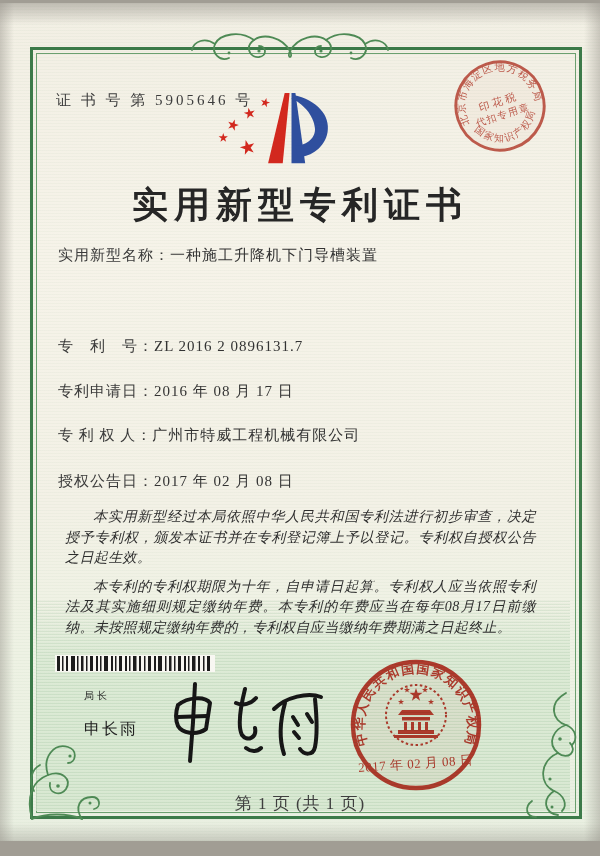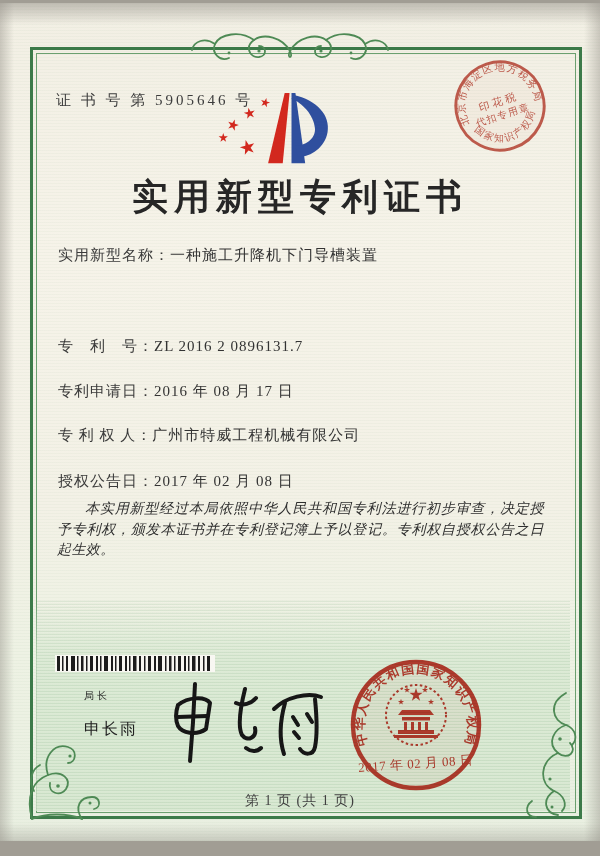--- a/index.html
+++ b/index.html
@@ -31,46 +31,46 @@
     background:
       repeating-linear-gradient(180deg,rgba(100,155,105,.14) 0 1px,rgba(0,0,0,0) 1px 3px),
       linear-gradient(180deg,rgba(217,233,211,0) 0,rgba(215,232,209,.75) 60px,rgba(213,231,207,.8) 100%);
     pointer-events:none;
   }
   .cert-no{
     position:absolute;left:56px;top:88px;
     font-size:15px;letter-spacing:3px;color:#3c3c3c;
   }
   .title{
-    position:absolute;left:0;top:170px;width:600px;text-align:center;
+    position:absolute;left:0;top:178px;width:600px;text-align:center;
     font-size:36px;font-weight:700;letter-spacing:6px;color:#262626;
     font-family:"Liberation Serif","DejaVu Serif",serif;
   }
   .logo{position:absolute;left:205px;top:88px;}
   .stamp-tax{position:absolute;left:451px;top:54px;transform:rotate(-18deg);opacity:.88;mix-blend-mode:multiply;}
   .field-row{
     position:absolute;left:58px;width:482px;
     font-size:15px;color:#3a3a3a;letter-spacing:1px;white-space:nowrap;
   }
   .field-row .lbl{color:#3a3a3a;}
   .field-row .val{color:#333;}
   .paras{
     position:absolute;left:57px;top:496px;width:487px;
     font-size:14px;line-height:20.5px;color:#2e2e2e;text-align:justify;
     font-style:italic;letter-spacing:.4px;
   }
-  .paras p{margin:0;text-indent:2em;}
+  .paras p{margin:8px;text-indent:2em;}
   .barcode{position:absolute;left:55px;top:652px;}
   .signer-role{position:absolute;left:84px;top:686px;font-family:"Liberation Sans","DejaVu Sans",sans-serif;font-size:10px;letter-spacing:3px;color:#222;}
   .signer-name{position:absolute;left:84px;top:716px;font-family:Liberation Sans, sans-serif;font-size:16px;letter-spacing:2px;color:#222;}
   .signature{position:absolute;left:158px;top:666px;}
   .seal-office{position:absolute;left:346px;top:652px;opacity:.95;mix-blend-mode:multiply;}
   .footer{
     position:absolute;left:0;top:789px;width:600px;text-align:center;
-    font-size:14px;letter-spacing:1px;color:#3f3f3f;
+    font-size:17px;letter-spacing:1px;color:#3f3f3f;
   }
   .orn{position:absolute;pointer-events:none;}
 </style>
 </head>
 <body>
 
 <div id="paper">
 
   <div id="frame">
     <div class="inner"></div>
@@ -175,20 +175,21 @@
   </div>
   <div class="field-row" style="top:423px;">
     <span class="lbl">专 利 权 人：</span><span class="val">广州市特威工程机械有限公司</span>
   </div>
   <div class="field-row" style="top:469px;">
     <span class="lbl">授权公告日：</span><span class="val">2017 年 02 月 08 日</span>
   </div>
 
   <div class="paras">
     <p>本实用新型经过本局依照中华人民共和国专利法进行初步审查，决定授予专利权，颁发本证书并在专利登记簿上予以登记。专利权自授权公告之日起生效。</p>
+    <p>本专利的专利权期限为十年，自申请日起算。专利权人应当依照专利法及其实施细则规定缴纳年费。本专利的年费应当在每年08月17日前缴纳。未按照规定缴纳年费的，专利权自应当缴纳年费期满之日起终止。</p>
   </div>
 
   <svg class="barcode" width="160" height="17" viewBox="0 0 160 17">
     <rect x="0" y="0" width="160" height="17" fill="#f8f7f2"></rect>
     <g fill="#1c1c1c">
       <rect x="2" y="1" width="3" height="15"></rect>
         <rect x="7" y="1" width="1.5" height="15"></rect>
       <rect x="11" y="1" width="2" height="15"></rect>
         <rect x="16" y="1" width="4" height="15"></rect>
       <rect x="22" y="1" width="1.5" height="15"></rect>

